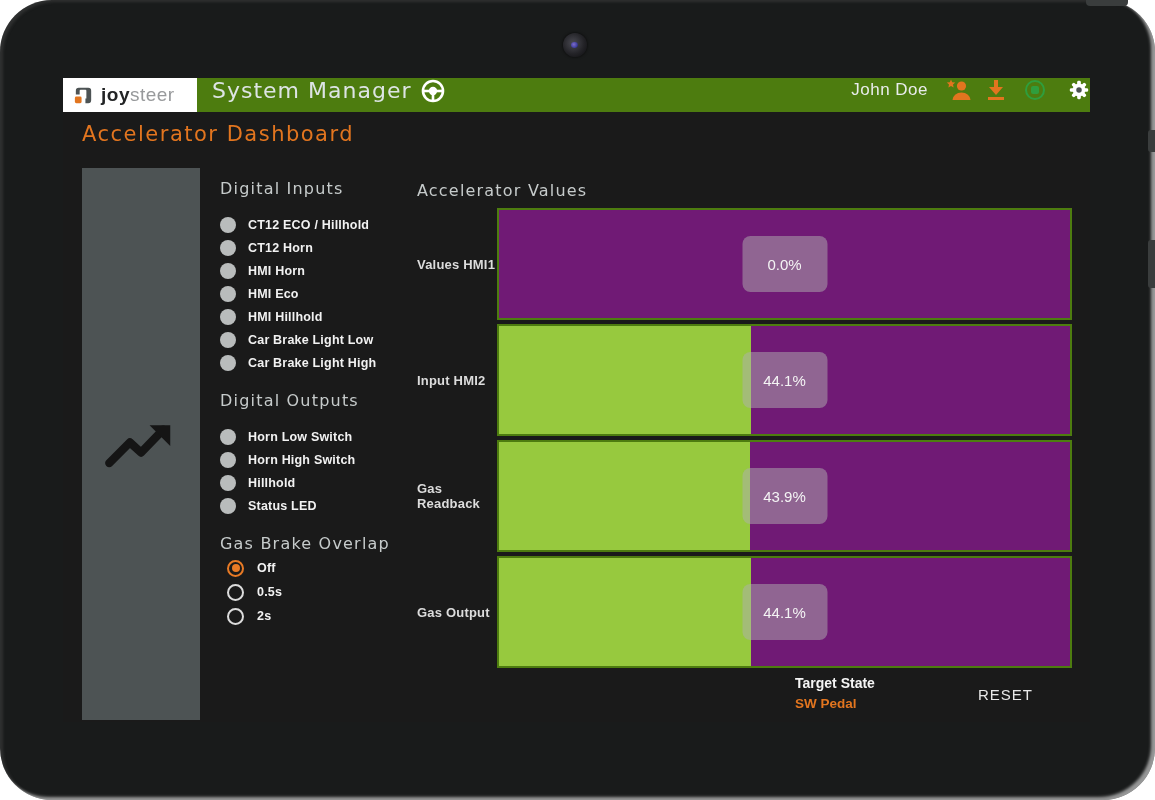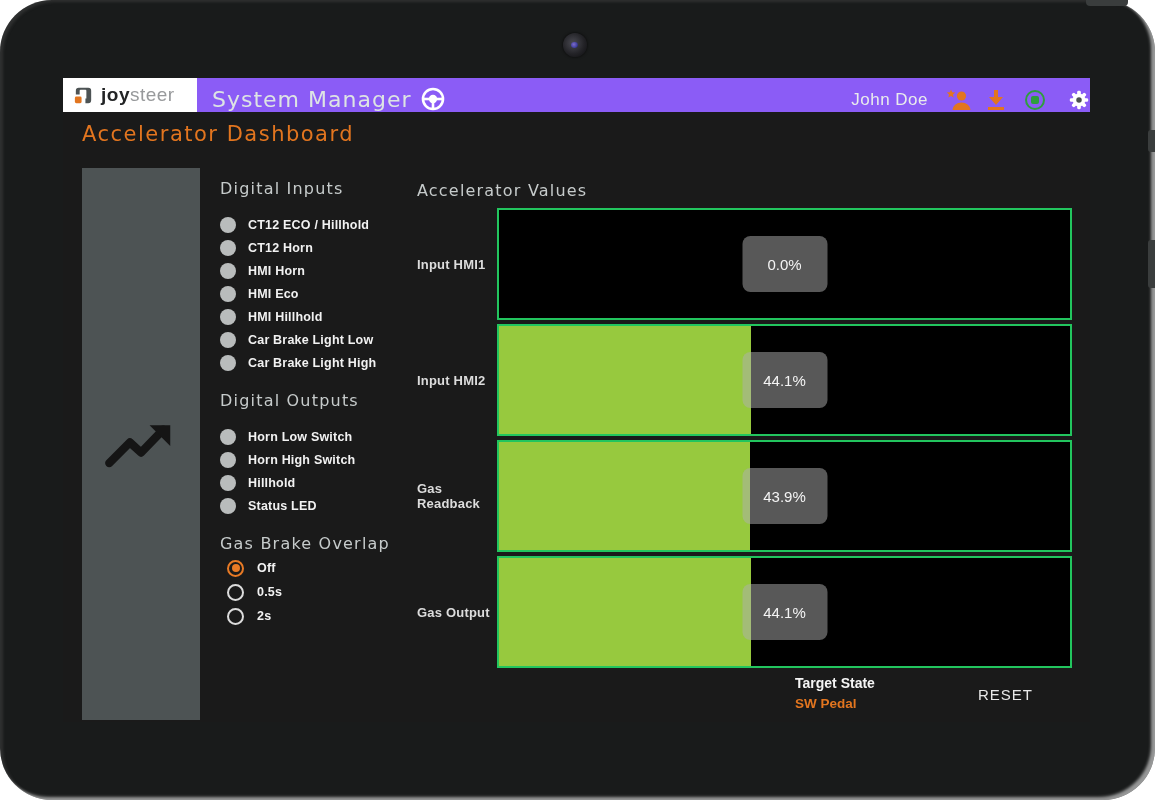--- a/index.html
+++ b/index.html
@@ -18,22 +18,22 @@
   .hw-btn { position:absolute; background:#3a3d3d; }
   .hw-btn.top { left:1086px; top:0; width:42px; height:6px; border-radius:0 0 4px 4px; }
   .hw-btn.r1  { left:1148px; top:130px; width:7px; height:22px; border-radius:3px 0 0 3px; }
   .hw-btn.r2  { left:1148px; top:240px; width:7px; height:48px; border-radius:3px 0 0 3px; }
 
   
   .screen { position:absolute; left:63px; top:78px; width:1027px; height:644px;
             background:#1a1a1a; overflow:hidden; }
 
   
-  .appbar { position:absolute; left:0; top:0; width:100%; height:34px; background:#8b5cf6;
-            display:flex; align-items:flex-end; }
+  .appbar { position:absolute; left:0; top:0; width:100%; height:34px; background:#4d7c0f;
+            display:flex; align-items:flex-start; }
   .logo { width:134px; height:34px; background:#ffffff; display:flex; align-items:center;
           gap:6px; padding-left:9px; flex:0 0 auto; }
   .logo-text { font-size:19px; letter-spacing:.5px; }
   .logo-text b { color:#222425; font-weight:700; }
   .logo-text span { color:#97999b; font-weight:400; }
   .app-title { color:#dde4e4; font-size:22px; letter-spacing:1px; margin-left:15px;
                font-family:"DejaVu Sans", sans-serif; font-weight:400; white-space:nowrap; }
   .title-wheel { margin-left:9px; display:flex; align-items:center; }
   .appbar-right { margin-left:auto; display:flex; align-items:center; gap:13px; }
   .user-name { color:#e9ecec; font-size:17px; letter-spacing:.5px; margin-right:4px; }
@@ -67,21 +67,21 @@
   .radio.on { border-color:#e87a25; }
   .radio.on i { display:block; width:8px; height:8px; border-radius:50%; background:#e87a25; }
 
   
   .values-title { position:absolute; left:354px; top:103px; color:#c6cbcb; font-size:16px;
                   letter-spacing:1.2px; font-family:"DejaVu Sans", sans-serif; }
   .bar-rows { position:absolute; left:354px; top:130px; width:655px; }
   .bar-row { display:flex; align-items:stretch; margin-bottom:4px; height:112px; }
   .bar-label { width:80px; display:flex; align-items:center; color:#dcdcdc; font-size:13px;
                font-weight:700; letter-spacing:.2px; }
-  .bar-box { position:relative; flex:1; border:2px solid #22c55e; background:#000000; overflow:hidden; }
+  .bar-box { position:relative; flex:1; border:2px solid #4d7c0f; background:#701a75; overflow:hidden; }
   .bar-fill { position:absolute; left:0; top:0; bottom:0; width:0%; background:#97c93e; }
   .bar-badge { position:absolute; left:50%; top:50%; transform:translate(-50%,-50%);
                width:85px; height:56px; border-radius:8px; background:rgba(175,175,175,.5);
                display:flex; align-items:center; justify-content:center;
                color:#f4f4f4; font-size:15px; font-weight:400; }
 
   
   .target-state { position:absolute; left:732px; top:597px; }
   .ts-label { color:#f5f5f5; font-size:14px; font-weight:700; }
   .ts-value { color:#e2751f; font-size:13.5px; font-weight:700; margin-top:5px; }
@@ -236,21 +236,21 @@
             </span>
             <span class="item-label">2s</span>
           </li>
       </ul>
     </div>
 
     <div class="values-title">Accelerator Values</div>
 
     <div class="bar-rows">
       <div class="bar-row">
-        <div class="bar-label">Input HMI1</div>
+        <div class="bar-label">Values HMI1</div>
         <div class="bar-box">
           <div class="bar-fill" style="width: 0%;"></div>
           <div class="bar-badge">0.0%</div>
         </div>
       </div>
       <div class="bar-row">
         <div class="bar-label">Input HMI2</div>
         <div class="bar-box">
           <div class="bar-fill" style="width: 44.1%;"></div>
           <div class="bar-badge">44.1%</div>

